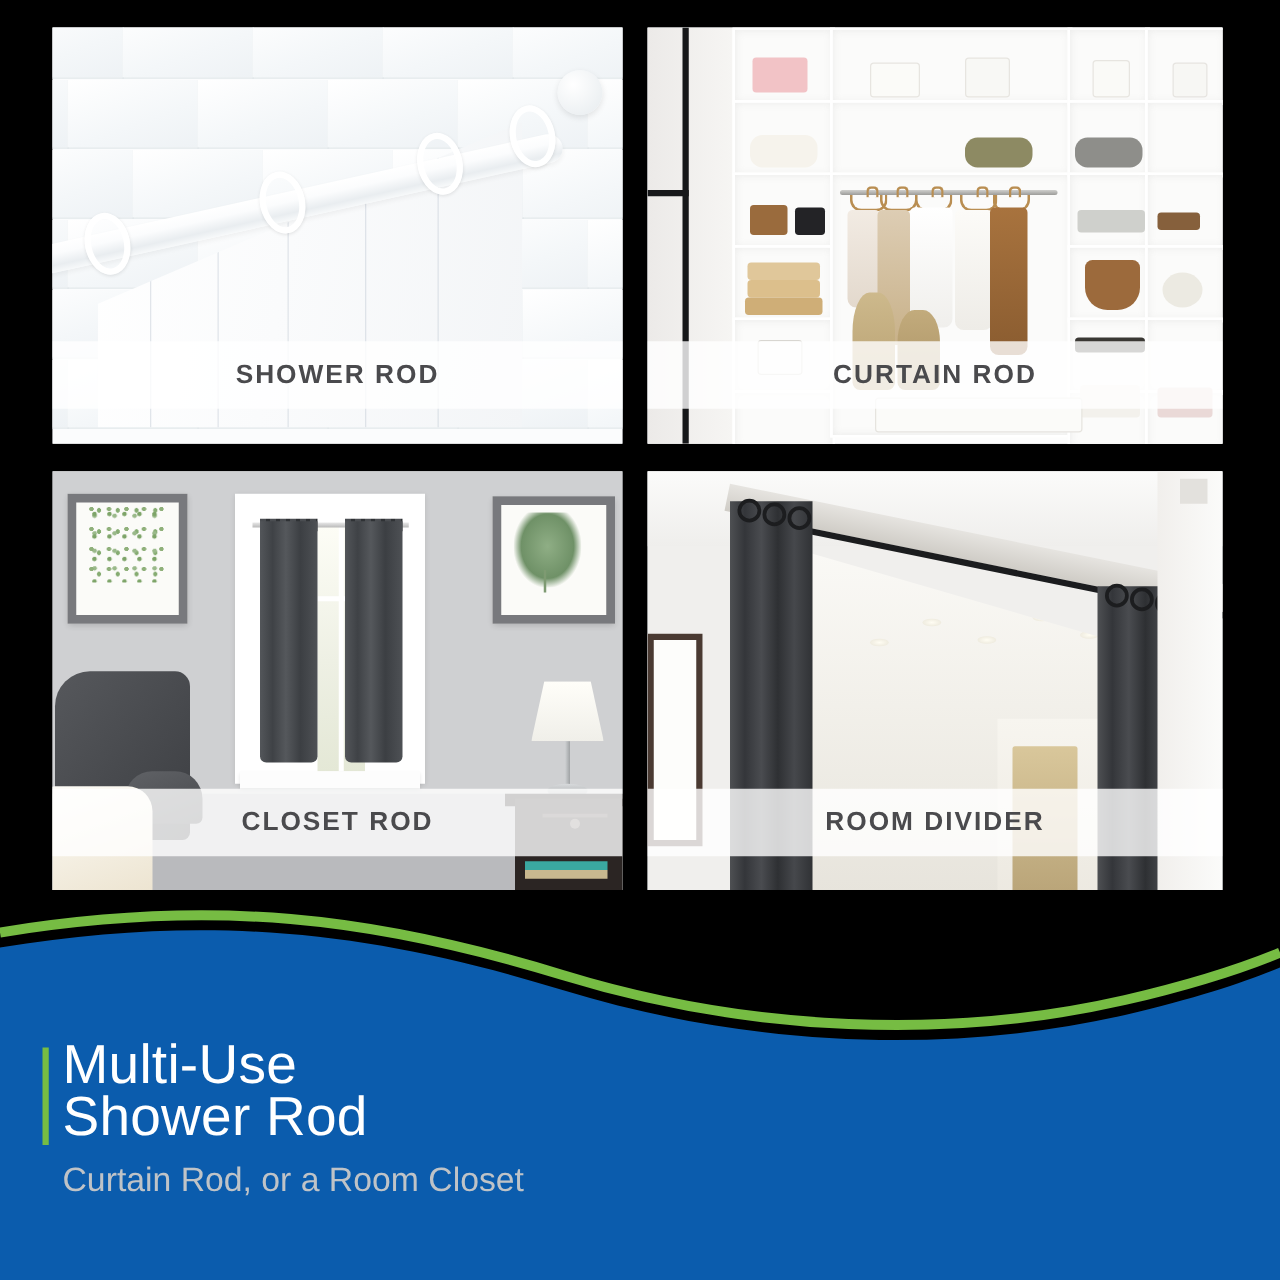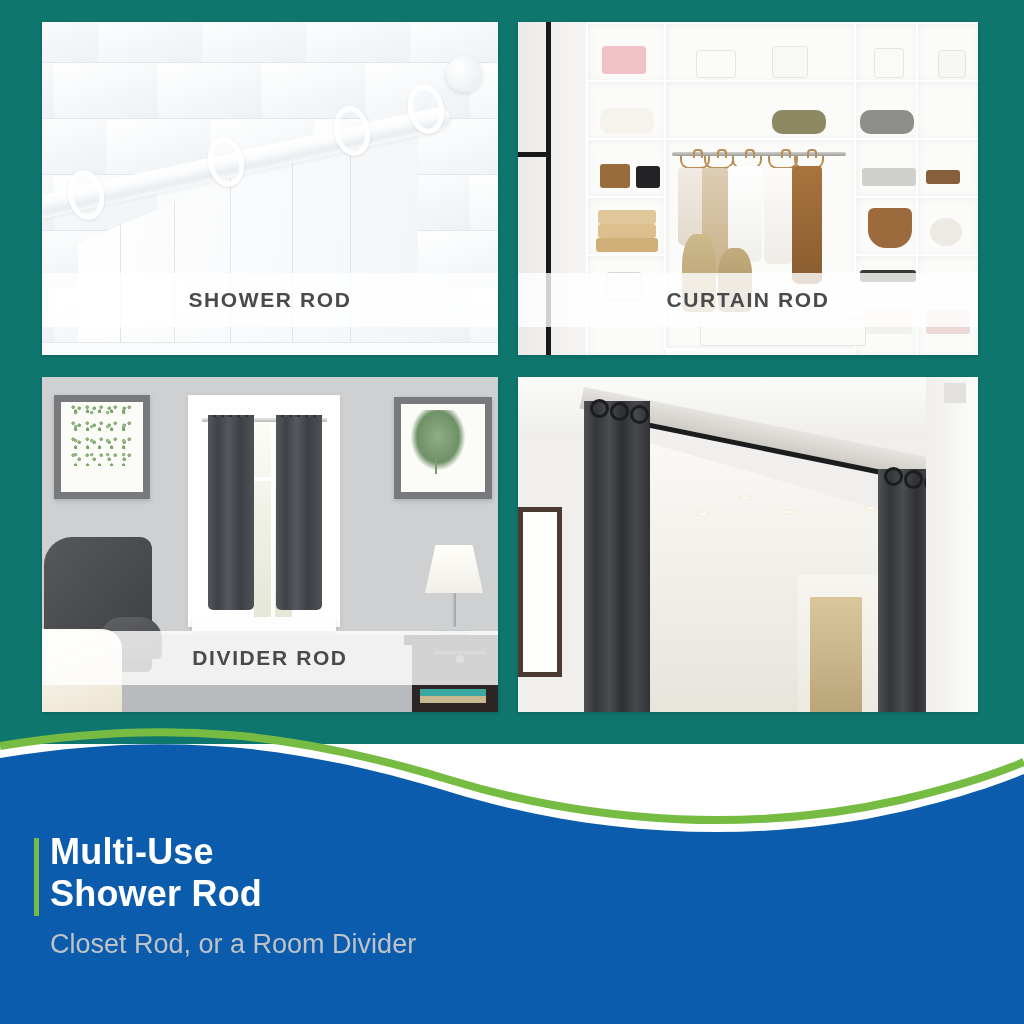--- a/index.html
+++ b/index.html
@@ -1,20 +1,20 @@
 <!DOCTYPE html>
 <html><head>
 <meta charset="utf-8">
 <style>
   html,body{margin:0;padding:0;}
   body{
     width:1024px;height:1024px;overflow:hidden;background:#ffffff;
     font-family:"Liberation Sans","DejaVu Sans",sans-serif;
   }
-  #stage{position:relative;width:1024px;height:744px;background:#0f766e;}
+  #stage{position:relative;width:1024px;height:1024px;background:#000000;}
 
   
   .panel{position:absolute;overflow:hidden;background:#f2f3f5;
          box-shadow:0 1px 4px rgba(0,0,0,.18);}
   .p1{left:42px;top:22px;width:456px;height:333px;}
   .p2{left:518px;top:22px;width:460px;height:333px;}
   .p3{left:42px;top:377px;width:456px;height:335px;}
   .p4{left:518px;top:377px;width:460px;height:335px;}
   .scene{position:absolute;inset:0;}
 
@@ -134,21 +134,21 @@
   .dv-pic{position:absolute;left:0;top:130px;width:34px;height:160px;
       border:5px solid #4a3a32;background:#fdfdfb;}
 
   
   #wave{position:absolute;left:0;top:716px;width:1024px;height:130px;}
 
   
   .bluefill{position:absolute;left:0;top:840px;width:1024px;height:184px;background:#0B5CAD;}
   .accentbar{position:absolute;left:34px;top:838px;width:5px;height:78px;background:#76BC43;}
   .headline{position:absolute;left:50px;top:831px;width:600px;color:#ffffff;
-            font-size:36px;font-weight:bold;line-height:42px;letter-spacing:.2px;}
+            font-size:44px;font-weight:normal;line-height:42px;letter-spacing:.2px;}
   .subline{position:absolute;left:50px;top:924px;width:780px;color:#BFC3C7;
            font-size:27px;line-height:40px;font-weight:normal;}
 </style>
 </head>
 <body>
 
 <div id="stage">
 
   <div class="panel p1">
     <div class="scene">
@@ -345,21 +345,21 @@
         <div class="table-top"></div>
         <div class="table">
           <div style="position:absolute;left:22px;top:12px;width:52px;height:3px;background:#4b4341"></div>
           <div style="position:absolute;left:44px;top:16px;width:8px;height:8px;border-radius:50%;background:#6d6462"></div>
         </div>
         <div class="books"></div>
         <div class="books2"></div>
       </div>
     </div>
     <div class="cap-band">
-      <span class="cap-text">DIVIDER ROD</span>
+      <span class="cap-text">CLOSET ROD</span>
     </div>
   </div>
 
   <div class="panel p4">
     <div class="scene">
       <div class="divider">
         <div class="dv-ceiling"></div>
 
         <div class="dv-opening">
           <div class="dv-light" style="left:48px;top:86px"></div>
@@ -387,33 +387,36 @@
         <div class="dv-curtain" style="left:360px;top:92px;width:66px;height:243px;"></div>
         <div class="dv-grommet" style="left:366px;top:90px"></div>
         <div class="dv-grommet" style="left:386px;top:93px"></div>
         <div class="dv-grommet" style="left:406px;top:96px"></div>
 
         <div class="dv-wall-r"></div>
         <div class="dv-pic"></div>
         <div style="position:absolute;right:12px;top:6px;width:22px;height:20px;background:#e3e1dd"></div>
       </div>
     </div>
+    <div class="cap-band">
+      <span class="cap-text">ROOM DIVIDER</span>
+    </div>
   </div>
 
   <svg id="wave" viewBox="0 0 1024 130" preserveAspectRatio="none">
     <path d="M0,42 C170,14 300,30 450,76 C600,122 760,128 900,96 C960,82 1000,68 1024,58
              L1024,130 L0,130 Z" fill="#0B5CAD"></path>
     <path d="M0,30 C170,2 300,18 450,64 C600,110 760,116 900,84 C960,70 1000,56 1024,46" fill="none" stroke="#76BC43" stroke-width="8"></path>
   </svg>
 
   <div class="bluefill"></div>
   <div class="accentbar"></div>
 
   <div class="headline">
     <div>Multi-Use</div>
     <div>Shower Rod</div>
   </div>
 
   <div class="subline">
-    <div>Closet Rod, or a Room Divider</div>
+    <div>Curtain Rod, or a Room Closet</div>
   </div>
 
 </div>
 
 </body></html>

